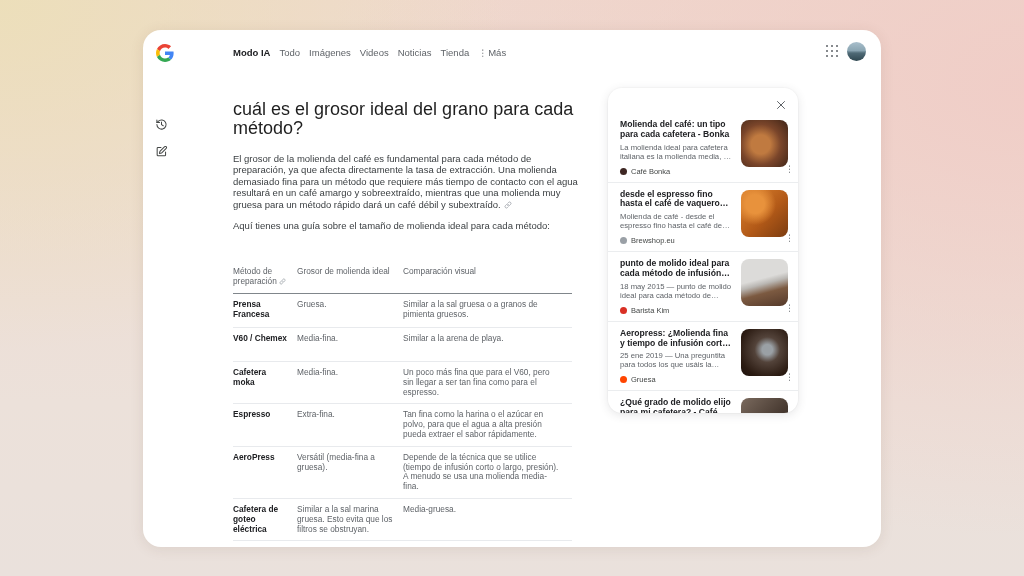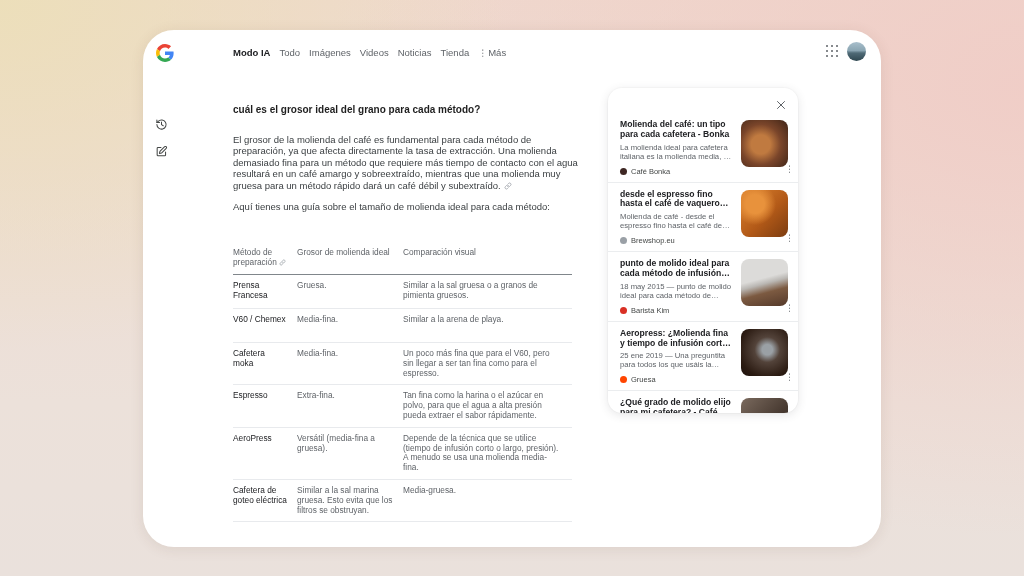--- a/index.html
+++ b/index.html
@@ -7,21 +7,21 @@
   body {
     font-family:"Liberation Sans", sans-serif;
     background:
       radial-gradient(90% 110% at 0% 0%, rgba(236,223,185,.95) 0%, rgba(236,223,185,0) 55%),
       radial-gradient(110% 130% at 100% 15%, rgba(240,204,198,.9) 0%, rgba(240,204,198,0) 60%),
       linear-gradient(180deg, #efd9ce 0%, #ece1da 70%, #eae1dc 100%);
     position:relative;
   }
   .window {
     position:absolute; left:143px; top:30px; width:738px; height:517px;
-    background:#fff; border-radius:31px;
+    background:#fff; border-radius:18px;
     box-shadow:0 2px 14px rgba(90,60,40,.10);
   }
   
   .logo { position:absolute; left:13px; top:14px; width:18px; height:18px; }
   .nav { position:absolute; left:90px; top:17px; display:flex; align-items:center; gap:9px;
          font-size:9.5px; color:#5f6368; white-space:nowrap; }
   .nav .item { cursor:pointer; display:flex; align-items:center; gap:2px; }
   .nav .item.active { color:#202124; font-weight:700; }
   .nav .dots { font-size:9px; color:#5f6368; letter-spacing:-1px; }
   .apps-grid { position:absolute; right:42px; top:15px; width:13px; height:13px; display:grid;
@@ -29,30 +29,30 @@
   .apps-grid i { width:2.4px; height:2.4px; border-radius:50%; background:#5f6368; }
   .avatar { position:absolute; right:15px; top:12px; width:19px; height:19px; border-radius:50%;
             background:linear-gradient(180deg,#a9bfcc 0%,#8aa5b2 45%,#4f6a76 58%,#2f4750 100%);
             cursor:pointer; }
   
   .rail { position:absolute; left:10px; top:88px; width:16px; display:flex; flex-direction:column;
           gap:14px; align-items:center; }
   .rail svg { width:13px; height:13px; cursor:pointer; }
   
   .content { position:absolute; left:90px; top:62px; width:350px; color:#3c4043; }
-  .question { font-size:10px; line-height:19px; color:#1f1f1f; margin-top:8px; font-weight:700; }
+  .question { font-size:18px; line-height:19px; color:#1f1f1f; margin-top:8px; font-weight:400; }
   .intro { margin-top:15px; font-size:9.5px; line-height:11.4px; color:#3c4043; }
   .intro .cite { display:inline-block; vertical-align:-1px; margin-left:3px; }
   .guide { margin-top:9px; font-size:9.5px; line-height:11.4px; color:#3c4043; }
   .gtable { margin-top:30px; width:339px; font-size:8.3px; line-height:9.8px; }
   .trow { display:grid; grid-template-columns:64px 106px 1fr; border-bottom:1px solid #e8eaed; }
   .trow > div { padding:6px 10px 6px 0; }
   .thead { border-bottom:1px solid #80868b; color:#5f6368; }
   .thead > div { padding-bottom:5px; }
-  .method { color:#202124; font-weight:400; }
+  .method { color:#202124; font-weight:700; }
   .cell { color:#5f6368; }
   .r1 { min-height:34px; } .r2 { min-height:34px; } .r3 { min-height:35px; }
   .r4 { min-height:40px; } .r5 { min-height:40px; } .r6 { min-height:40px; }
   .hicon { display:inline-block; vertical-align:-1px; margin-left:2px; }
   
   .sources { position:absolute; left:465px; top:58px; width:190px; height:325px; background:#fff;
              border-radius:14px; overflow:hidden;
              box-shadow:0 0 0 1px rgba(0,0,0,.02), 0 2px 10px rgba(60,64,67,.13); }
   .close-btn { position:absolute; top:11px; right:11px; width:12px; height:12px; cursor:pointer; z-index:2; }
   .cards { padding-top:25px; }

